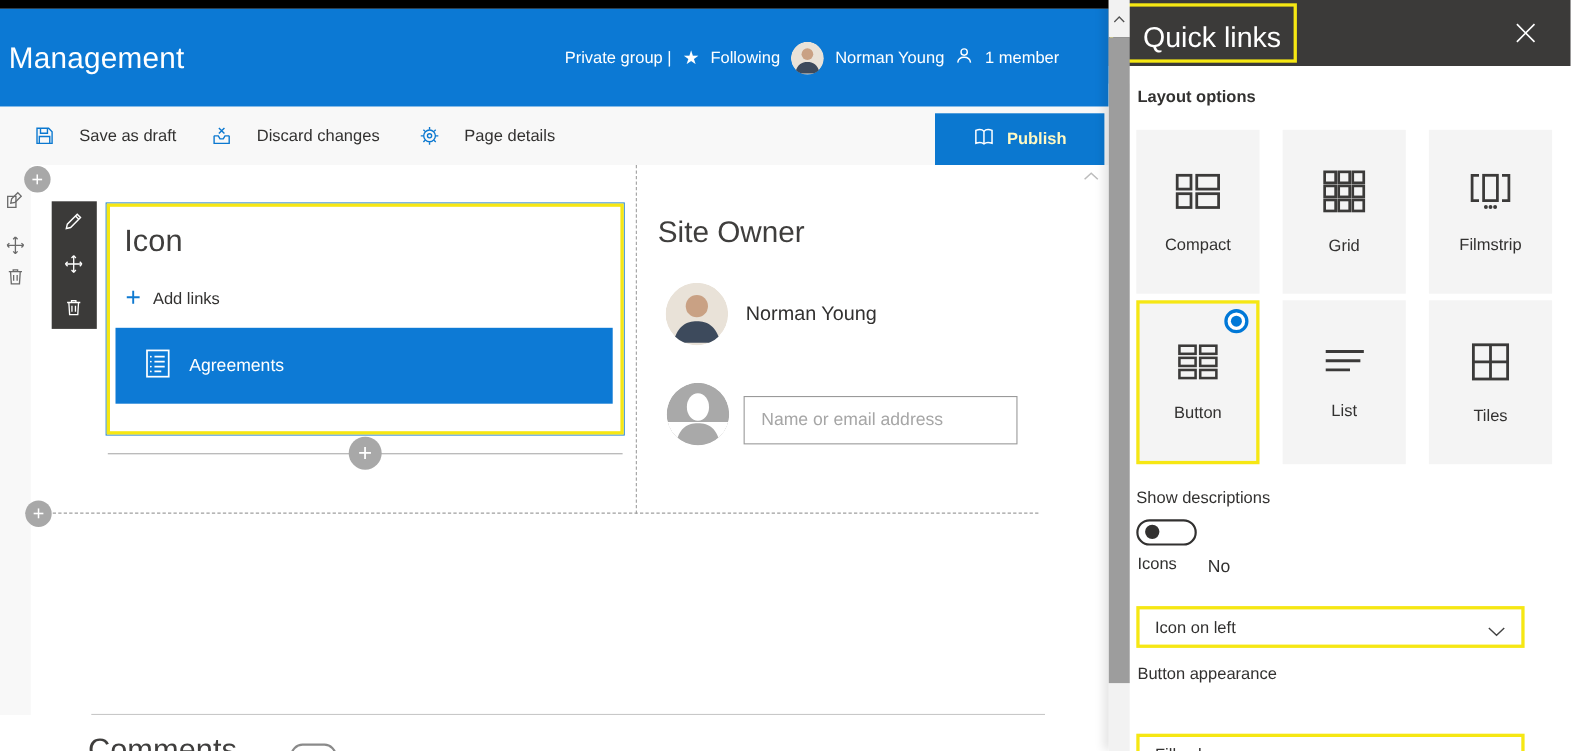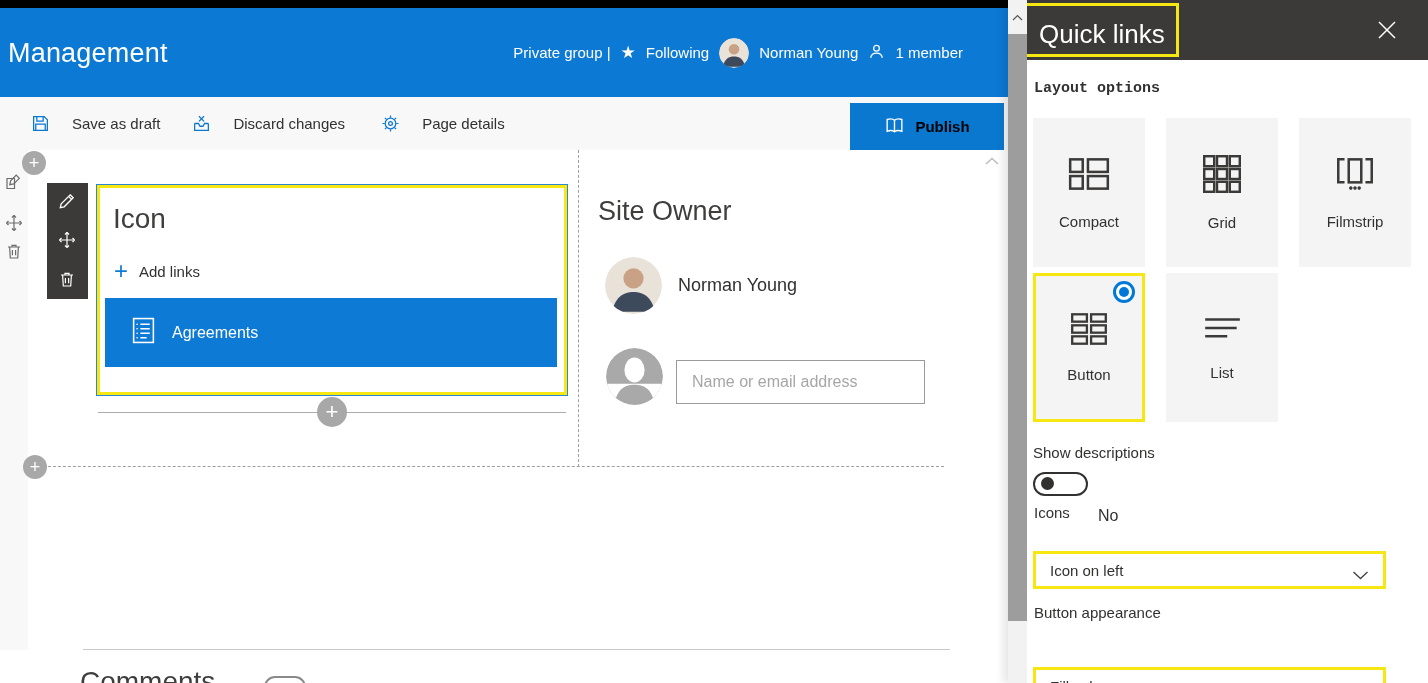--- a/index.html
+++ b/index.html
@@ -15,21 +15,21 @@
   .app-header { left:0; top:8px; width:1008px; height:89px; background:#0c79d4; color:#fff; }
   .site-title { position:absolute; left:8px; top:30px; font-size:27px; font-weight:300; letter-spacing:.2px; }
   .header-right { position:absolute; right:45px; top:0; height:89px; display:flex; align-items:center; gap:10px; font-size:15px; }
   .hdr-avatar { width:30px; height:30px; border-radius:50%; overflow:hidden; display:inline-block; }
   .star { font-size:17px; line-height:1; }
 
   
   .command-bar { left:0; top:97px; width:1008px; height:53px; background:#f8f8f8; display:flex; align-items:center; }
   .cmd-item { display:flex; align-items:center; gap:22px; font-size:15px; color:#323130; cursor:default; }
   .cmd-item svg { display:block; }
-  .publish-btn { left:850px; top:103px; width:154px; height:47px; background:#0b78d0; color:#000000;
+  .publish-btn { left:850px; top:103px; width:154px; height:47px; background:#0b78d0; color:#fef9c3;
                  display:flex; align-items:center; justify-content:center; gap:10px; font-size:15px; font-weight:700; }
 
   
   .canvas { left:0; top:150px; width:1008px; height:533px; background:#fff; overflow:hidden; }
   .gutter { left:0; top:0; width:28px; height:500px; background:#f8f8f8; }
   .plus-circle { border-radius:50%; background:#a8a8a8; color:#fff; display:flex; align-items:center; justify-content:center; font-weight:300; }
   .plus-sm { width:24px; height:24px; font-size:18px; }
   .plus-md { width:30px; height:30px; font-size:22px; }
   .gutter-icon { left:4px; width:20px; height:20px; color:#6b6b6b; }
   .wp-toolbar { left:47px; top:33px; width:41px; height:116px; background:#3b3a39; }
@@ -58,21 +58,21 @@
   .comments-heading { left:80px; top:516px; font-size:28px; font-weight:300; color:#3f3e3d; }
   .comments-toggle { left:264px; top:526px; width:42px; height:22px; border:2px solid #8a8a8a; border-radius:11px; background:#fff; }
 
   
   .panel { left:1008px; top:0; width:420px; height:683px; background:#fff; box-shadow:-5px 0 8px rgba(0,0,0,.10); }
   .panel-header { position:absolute; left:0; top:0; width:420px; height:60px; background:#3b3a39; color:#fff; }
   .panel-title-box { position:absolute; left:1px; top:3px; width:170px; height:54px; border:3px solid #f6e713; }
   .panel-title { position:absolute; left:27px; top:13px; font-size:26px; font-weight:300; color:#fff; }
   .panel-close { position:absolute; left:368px; top:19px; width:22px; height:22px; color:#fff; }
   .panel-section-label { font-size:15px; color:#323130; }
-  .bold { font-weight:700;font-family:Liberation Mono, monospace; }
+  .bold { font-weight:700; }
 
   .tiles-grid { left:25px; top:118px; display:grid; grid-template-columns:repeat(3,112px); grid-auto-rows:149px; gap:6px 21px; }
   .layout-tile { background:#f4f4f4; position:relative; display:flex; flex-direction:column; align-items:center; justify-content:center; gap:16px; color:#3b3a39; }
   .layout-tile .tile-label { font-size:15px; color:#323130; }
   .layout-tile.selected { border:3px solid #f6e713; }
   .radio { position:absolute; top:5px; right:7px; width:22px; height:22px; border-radius:50%; background:#fff;
            border:3px solid #0078d7; display:flex; align-items:center; justify-content:center; }
   .radio .dot { width:10px; height:10px; border-radius:50%; background:#0078d7; }
 
   .toggle { left:25px; top:472px; width:55px; height:24px; border:2px solid #323130; border-radius:13px; background:#fff; }
@@ -349,20 +349,29 @@
 
       <div class="layout-tile">
         <span>
           <svg width="42" height="30" viewBox="0 0 40 28" fill="none" stroke="#3b3a39" stroke-width="2.4">
             <path d="M4 5 H37 M4 13 H34 M4 21 H25"></path>
           </svg>
         </span>
         <span class="tile-label">List</span>
       </div>
 
+      <div class="layout-tile">
+        <span>
+          <svg width="40" height="40" viewBox="0 0 36 36" fill="none" stroke="#3b3a39" stroke-width="2.3">
+            <rect x="4" y="4" width="28" height="28"></rect>
+            <path d="M18 4 V32 M4 18 H32"></path>
+          </svg>
+        </span>
+        <span class="tile-label">Tiles</span>
+      </div>
     </div>
 
     <div class="abs panel-section-label" style="left:25px; top:444px;">Show descriptions</div>
     <div class="abs toggle">
         <span class="knob"></span>
       </div>
     <div class="abs toggle-value">No</div>
 
     <div class="abs panel-section-label" style="left:26px; top:504px;">Icons</div>
     <div class="abs dropdown" style="left:25px; top:551px;">

